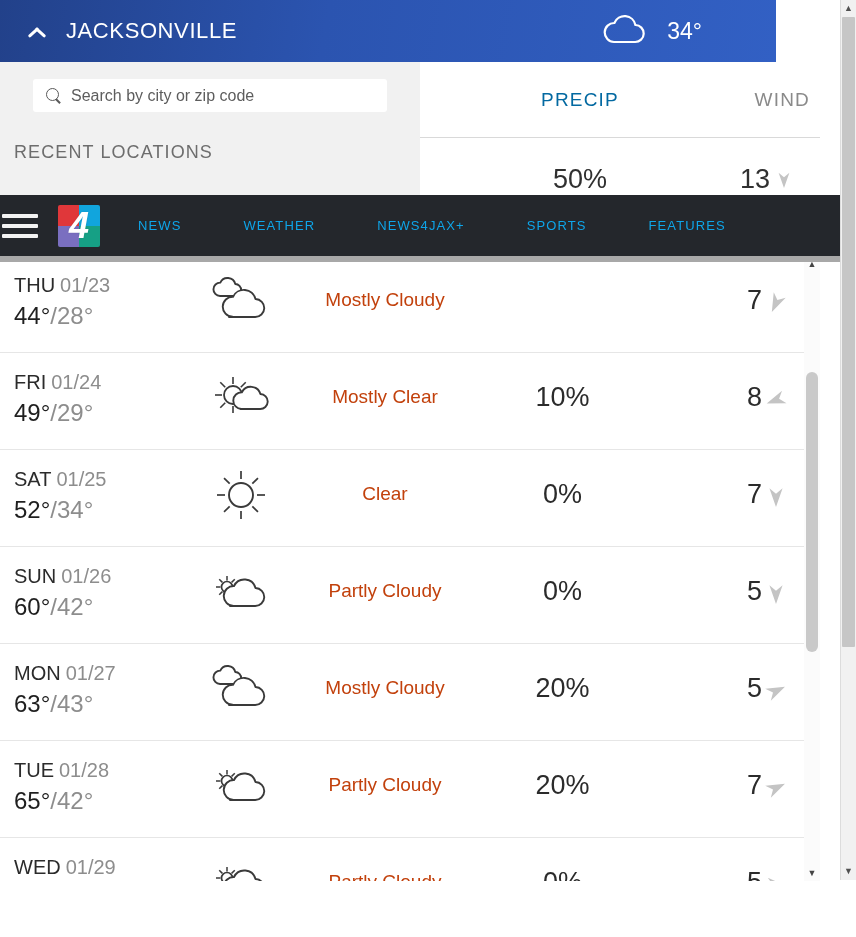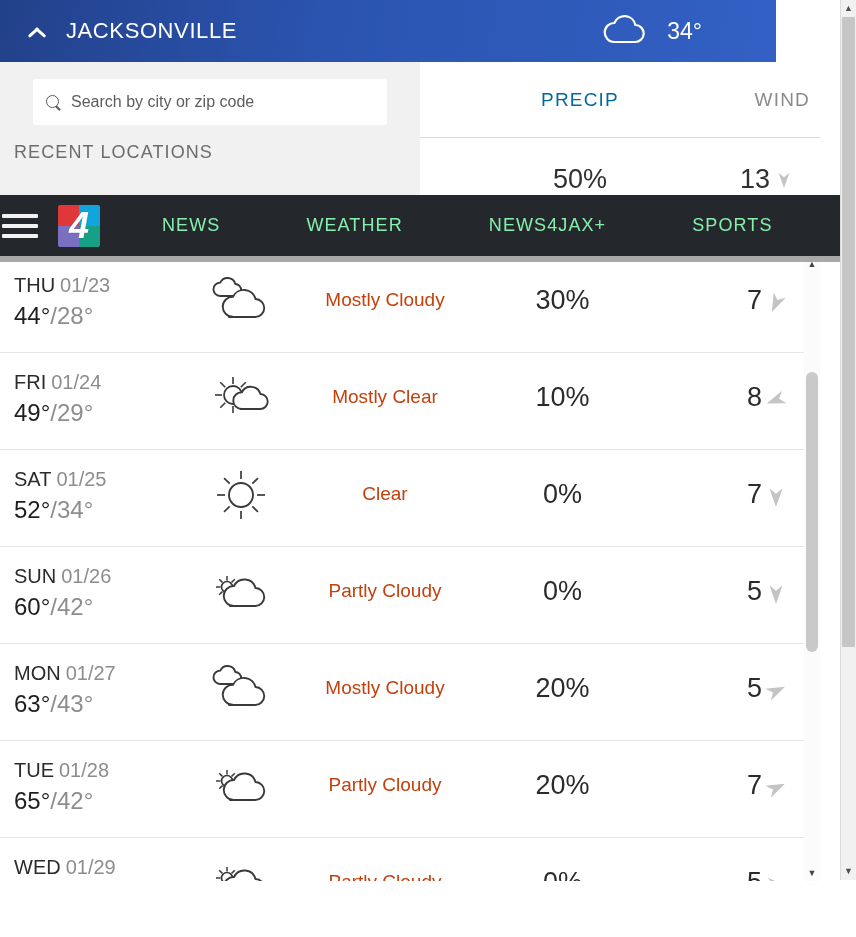--- a/index.html
+++ b/index.html
@@ -45,21 +45,21 @@
     color:#fff; font-size:22px; letter-spacing:.6px; margin-left:16px; font-weight:400;
   }
   .loc-right{ margin-left:auto; margin-right:74px; display:flex; align-items:center; gap:18px; }
   .loc-temp{ color:#fff; font-size:23px; }
 
   
   .panel-left{
     position:absolute; left:0; top:62px; width:420px; height:135px;
     background:#f1f1f1; z-index:15;
   }
-  .search-wrap{ position:absolute; left:33px; top:17px; width:354px; height:46px; }
+  .search-wrap{ position:absolute; left:33px; top:17px; width:354px; height:33px; }
   .search-box{
     width:100%; height:100%; background:#fff; border-radius:3px;
     display:flex; align-items:center; padding-left:12px;
   }
   .search-mag{ width:17px; height:17px; position:relative; flex:0 0 auto; }
   .search-mag:before{
     content:""; position:absolute; left:1px; top:1px; width:11px; height:11px;
     border:1.6px solid #5a5a5a; border-radius:50%;
   }
   .search-mag:after{
@@ -117,22 +117,22 @@
   .logo4 .q2{ right:0; top:0; background:#11a5dd; }
   .logo4 .q3{ left:0; bottom:0; background:#7a6fc0; }
   .logo4 .q4{ right:0; bottom:0; background:#16a085; }
   .logo4 .glyph{
     position:absolute; inset:0; color:#fff; font-size:36px; font-weight:700;
     font-style:italic; display:flex; align-items:center; justify-content:center;
     text-shadow:0 0 2px rgba(0,0,0,.15);
   }
   .navlinks{ display:flex; align-items:center; margin-left:38px; }
   .navlink{
-    color:#86efac; font-size:18px; letter-spacing:1.1px; white-space:nowrap;
-    padding:0 0; margin-right:62px;margin-left:24px;
+    color:#0ea5e9; font-size:13px; letter-spacing:1.1px; white-space:nowrap;
+    padding:0 0; margin-right:62px;
   }
   .navlink:last-child{ margin-right:0; }
 
   
   .daily{
     position:absolute; left:0; top:256px; width:820px; height:625px;
     background:#fff; z-index:10; overflow:hidden;
   }
   .drow{
     position:relative; height:97px; border-bottom:1px solid #e6e6e6; background:#fff;
@@ -251,21 +251,20 @@
   <div class="daily">
     <div id="rows-host">
         <div class="drow">
           <div class="d-date"><span>THU</span><span class="dnum">01/23</span></div>
           <div class="d-temps"><span>44°</span><span class="lo">/28°</span></div>
           <div class="d-icon"><svg width="68" height="62" viewBox="0 0 68 62">
     <path d="M14 26 h14 a6 6 0 0 0 0.3 -12 a8 8 0 0 0 -15 -1.4 a5.4 5.4 0 0 0 -0.3 13.4 z" fill="#fff" stroke="#3a3a3a" stroke-width="1.9" stroke-linejoin="round"></path>
     <path d="M22 47 h26 a9 9 0 0 0 0.5 -18 a12 12 0 0 0 -22.5 -2.2 a8 8 0 0 0 -0.5 20 z" fill="#fff" stroke="#3a3a3a" stroke-width="1.9" stroke-linejoin="round"></path>
   </svg></div>
           <div class="d-cond">Mostly Cloudy</div>
-          <div class="d-precip">30%</div>
           <div class="d-wind">7</div>
           <div class="d-arrow"><svg width="22" height="22" viewBox="0 0 20 20" style="transform:rotate(205deg)">
     <path d="M10 1 L16 18 L10 13 L4 18 Z" fill="#c4c4c4"></path>
             </svg></div>
         </div>
         <div class="drow">
           <div class="d-date"><span>FRI</span><span class="dnum">01/24</span></div>
           <div class="d-temps"><span>49°</span><span class="lo">/29°</span></div>
           <div class="d-icon"><svg width="68" height="62" viewBox="0 0 68 62">
     <line x1="37" y1="28" x2="44" y2="28" stroke="#3a3a3a" stroke-width="1.6"></line>

